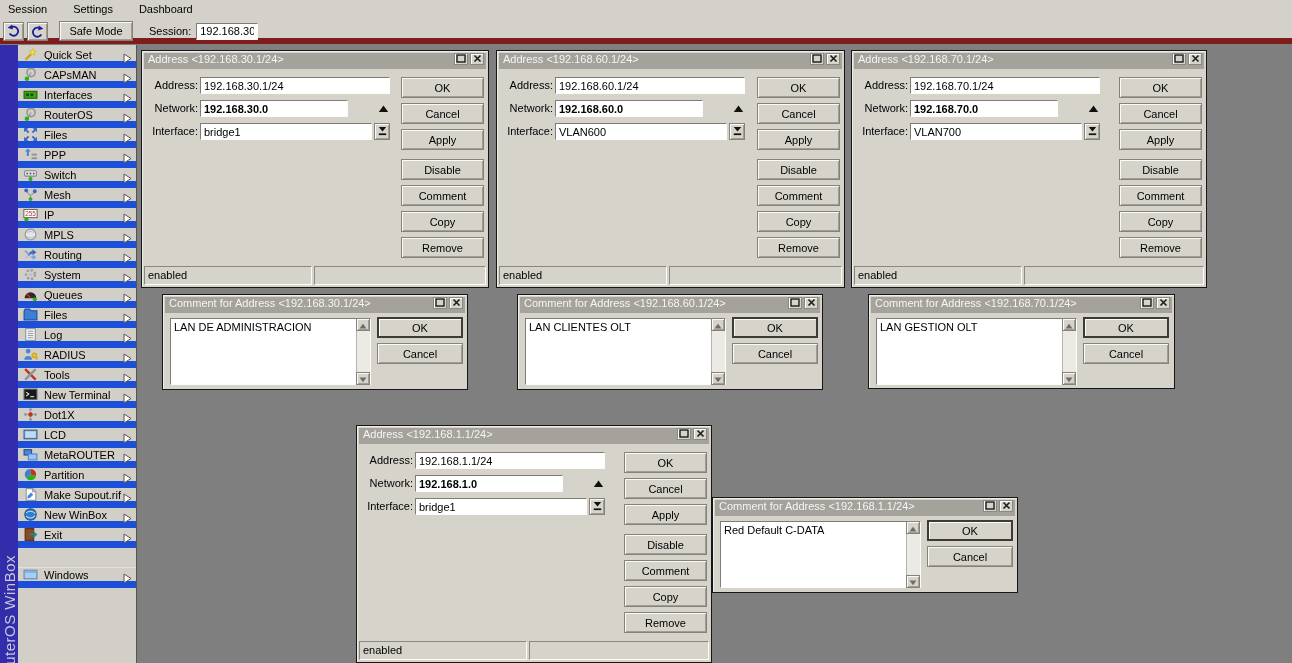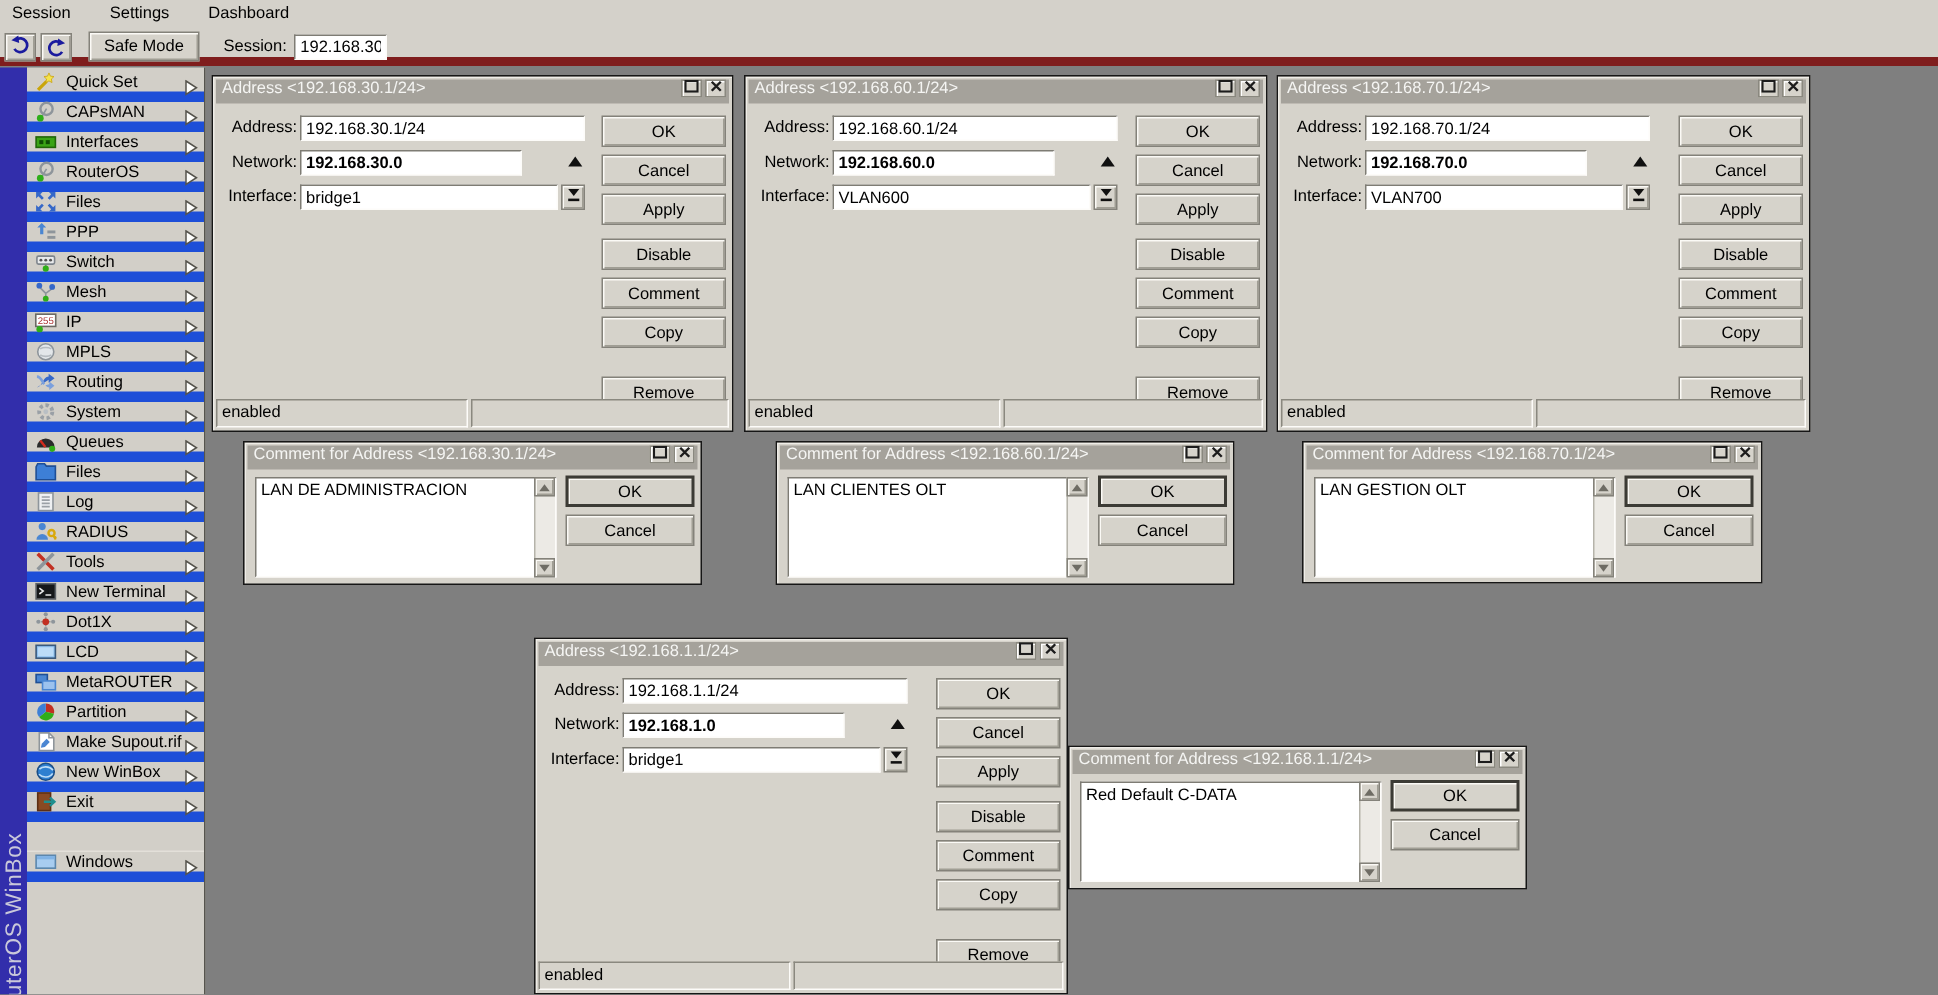--- a/index.html
+++ b/index.html
@@ -38,21 +38,21 @@
   .tb-btn{width:14px;height:12px;margin-right:2px;flex:none;display:flex;align-items:center;justify-content:center;background:#d6d3cb;border:1px solid #8a887f;box-shadow:inset 1px 1px 0 #fff;box-sizing:border-box;}
   .lbl{position:absolute;left:4px;width:52px;text-align:right;line-height:17px;}
   .field{position:absolute;left:58px;height:17px;font-family:inherit;font-size:11px;padding:0 3px;}
   .f-address{top:26px;width:190px;}
   .f-network{top:49px;width:148px;font-weight:bold;}
   .f-interface{top:72px;width:172px;}
   .lbl-address{top:26px;} .lbl-network{top:49px;} .lbl-interface{top:72px;}
   .uparrow{position:absolute;left:236px;top:52px;display:inline-flex;}
   .ddbtn{position:absolute;left:232px;top:72px;width:16px;height:17px;display:flex;align-items:center;justify-content:center;}
   .btn{position:absolute;right:4px;width:83px;height:21px;display:flex;align-items:center;justify-content:center;font-family:inherit;font-size:11px;cursor:default;}
-  .btn-0{top:26px;} .btn-1{top:52px;} .btn-2{top:78px;} .btn-3{top:108px;} .btn-4{top:134px;} .btn-5{top:160px;} .btn-6{top:200px;}
+  .btn-0{top:26px;} .btn-1{top:52px;} .btn-2{top:78px;} .btn-3{top:108px;} .btn-4{top:134px;} .btn-5{top:160px;} .btn-6{top:186px;}
   .status-cell{position:absolute;top:215px;height:19px;background:#d6d3cb;border:1px solid;border-color:#8a887f #fdfcf9 #fdfcf9 #8a887f;box-sizing:border-box;line-height:16px;padding-left:3px;}
   .s-left{left:2px;width:168px;}
   .s-right{left:172px;right:2px;}
   
   .cbox{position:absolute;left:7px;top:23px;width:201px;height:67px;}
   .ctext{position:absolute;left:3px;top:2px;right:16px;white-space:nowrap;overflow:hidden;}
   .vscroll{position:absolute;right:0;top:0;bottom:0;width:14px;background:#eceae5;border-left:1px solid #b5b3aa;box-sizing:border-box;}
   .sbtn{position:absolute;left:-1px;width:14px;height:13px;display:flex;align-items:center;justify-content:center;}
   .sbtn.top{top:-1px;} .sbtn.bottom{bottom:-1px;}
   .c-ok{position:absolute;left:214px;top:22px;width:86px;height:21px;}

